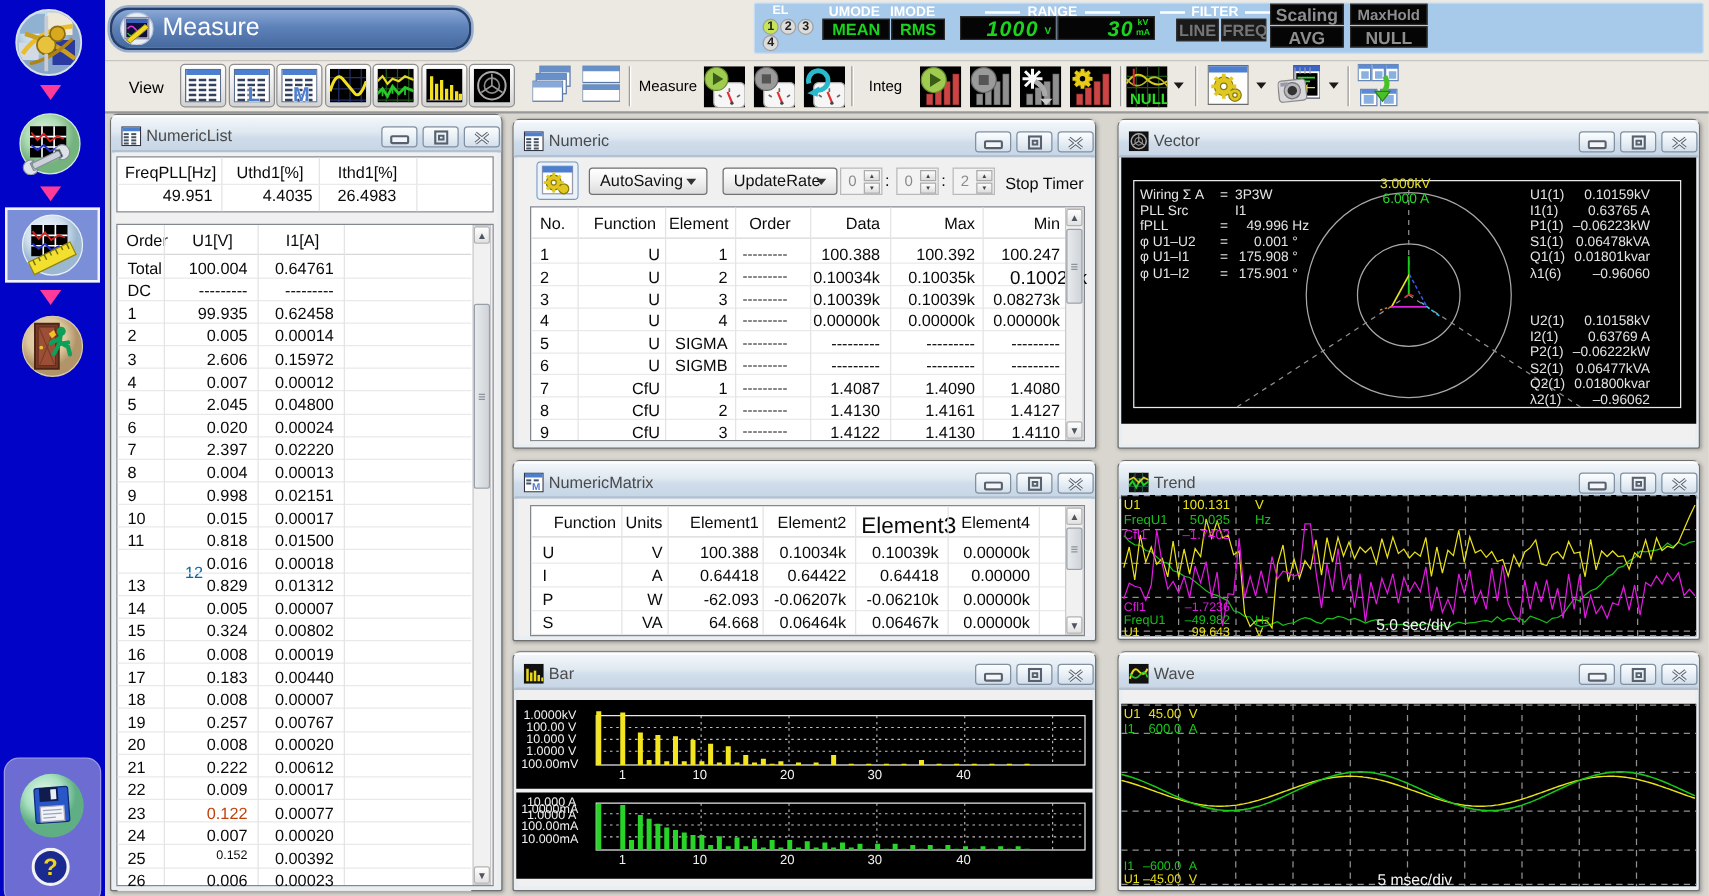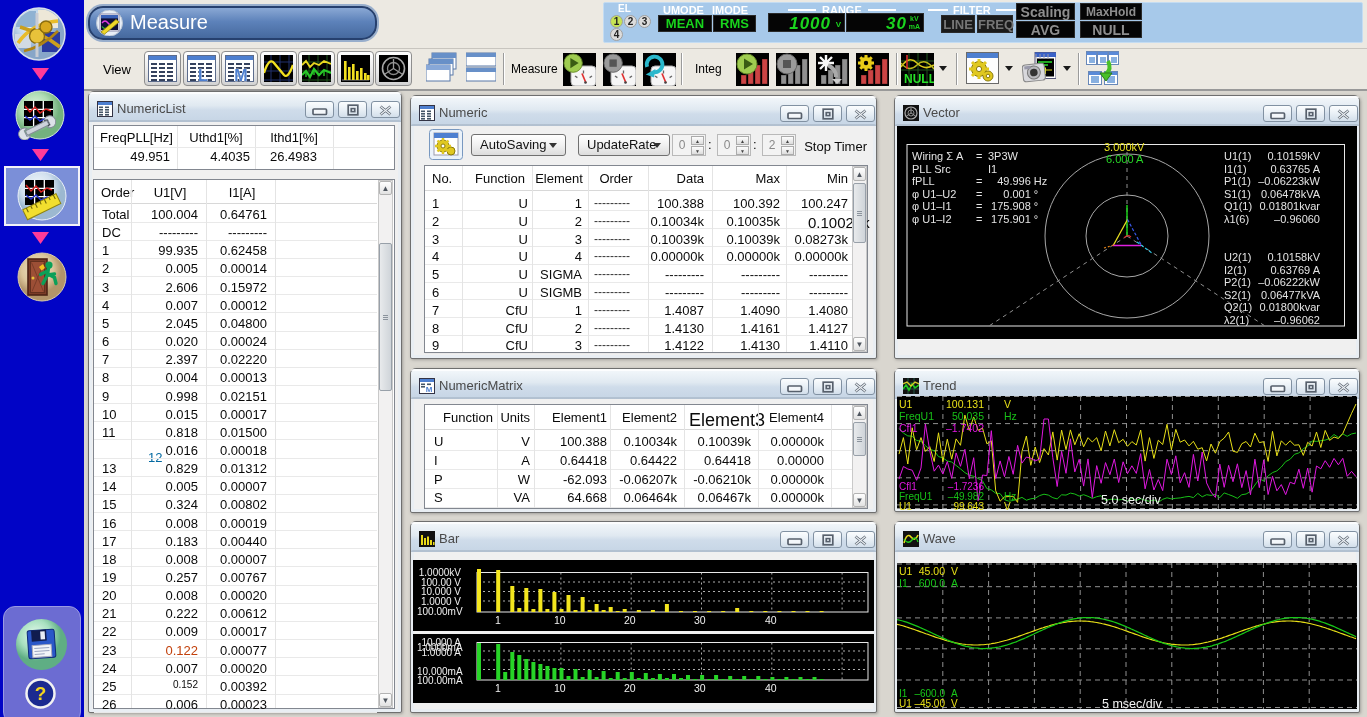--- a/index.html
+++ b/index.html
@@ -1173,21 +1173,21 @@
     <rect x="812.5" y="677.0" width="4" height="3" fill="#27d427"></rect>
     <rect x="819.6" y="679.0" width="4" height="1" fill="#27d427"></rect>
   </svg>
 <div class="ce" style="left:417px;top:567px;font-size:10px;color:#f0f0f0;width:44px;text-align:right;">1.0000kV</div>
 <div class="ce" style="left:417px;top:576.7px;font-size:10px;color:#f0f0f0;width:44px;text-align:right;">100.00 V</div>
 <div class="ce" style="left:417px;top:586.4000000000001px;font-size:10px;color:#f0f0f0;width:44px;text-align:right;">10.000 V</div>
 <div class="ce" style="left:417px;top:596.1000000000001px;font-size:10px;color:#f0f0f0;width:44px;text-align:right;">1.0000 V</div>
 <div class="ce" style="left:417px;top:605.8000000000002px;font-size:10px;color:#f0f0f0;width:44px;text-align:right;">100.00mV</div>
 <div class="ce" style="left:417px;top:637px;font-size:10px;color:#f0f0f0;width:44px;text-align:right;">10.000 A</div>
 <div class="ce" style="left:417px;top:646.7px;font-size:10px;color:#f0f0f0;width:44px;text-align:right;">1.0000 A</div>
-<div class="ce" style="left:417px;top:656.4000000000001px;font-size:10px;color:#f0f0f0;width:44px;text-align:right;margin-top:19px;">100.00mA</div>
+<div class="ce" style="left:417px;top:656.4000000000001px;font-size:10px;color:#f0f0f0;width:44px;text-align:right;">100.00mA</div>
 <div class="ce" style="left:417px;top:666.1000000000001px;font-size:10px;color:#f0f0f0;width:44px;text-align:center;">10.000mA</div>
 <div class="ce" style="left:417px;top:642px;font-size:10px;color:#f0f0f0;width:44px;text-align:right;">1.0000mA</div>
 <div class="ce" style="left:495px;top:614px;font-size:10.5px;color:#f0f0f0;">1</div>
 <div class="ce" style="left:495px;top:682px;font-size:10.5px;color:#f0f0f0;">1</div>
 <div class="ce" style="left:554px;top:614px;font-size:10.5px;color:#f0f0f0;">10</div>
 <div class="ce" style="left:554px;top:682px;font-size:10.5px;color:#f0f0f0;">10</div>
 <div class="ce" style="left:624px;top:614px;font-size:10.5px;color:#f0f0f0;">20</div>
 <div class="ce" style="left:624px;top:682px;font-size:10.5px;color:#f0f0f0;">20</div>
 <div class="ce" style="left:694px;top:614px;font-size:10.5px;color:#f0f0f0;">30</div>
 <div class="ce" style="left:694px;top:682px;font-size:10.5px;color:#f0f0f0;">30</div>

